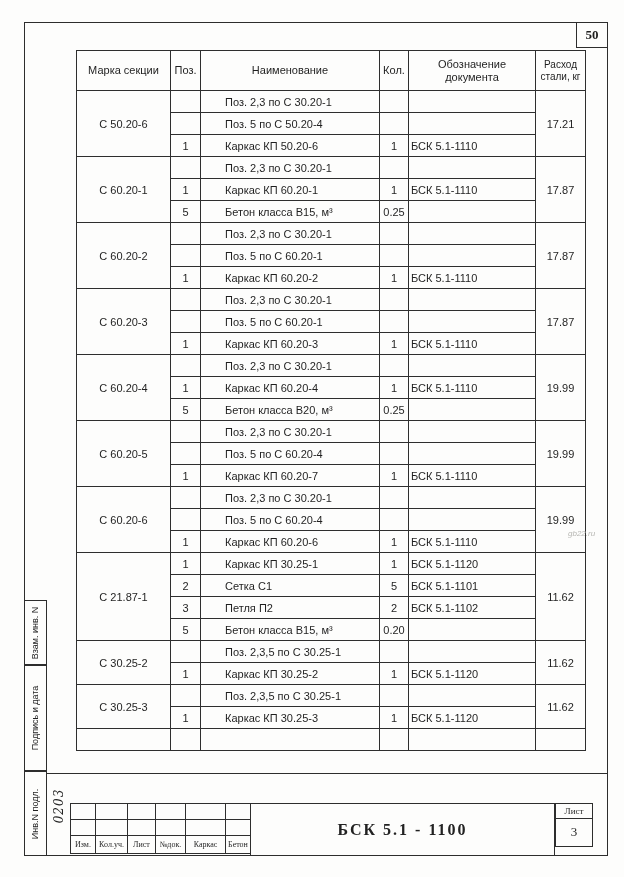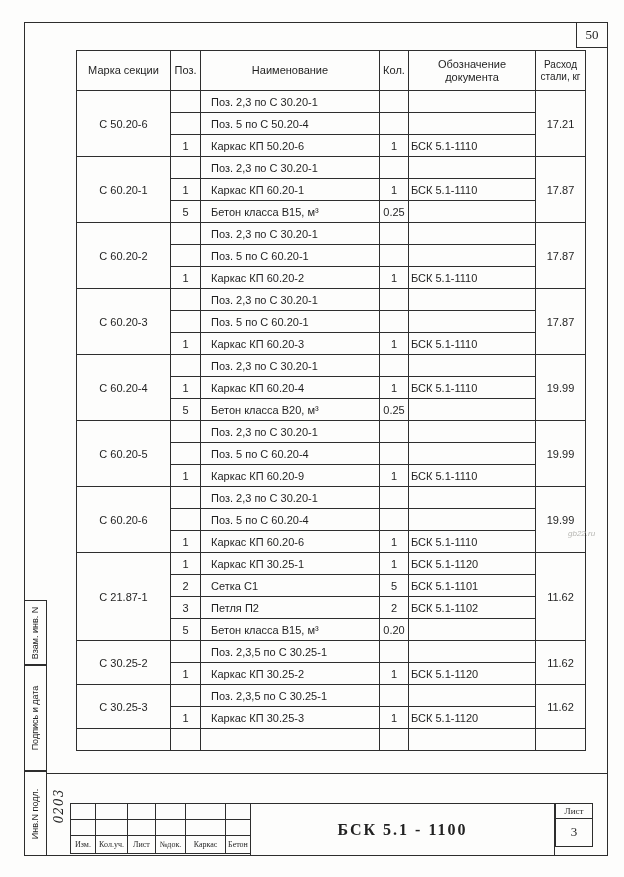--- a/index.html
+++ b/index.html
@@ -13,41 +13,41 @@
   
   .frame{
     position:absolute;left:24px;top:22px;width:584px;height:834px;
     border:1.5px solid #2d2d2d;box-sizing:border-box;
   }
   
   .pagenum-box{
     position:absolute;left:576px;top:22px;width:32px;height:26px;
     border:1.5px solid #2d2d2d;box-sizing:border-box;
     display:flex;align-items:center;justify-content:center;
-    font-family:"Liberation Serif", serif;font-size:13px;background:#fdfdfc;
+    font-family:"Liberation Serif", serif;font-size:13px;background:#fdfdfc;font-weight:bold;
   }
   
   table.spec{
     position:absolute;left:76px;top:50px;
     border-collapse:collapse;table-layout:fixed;width:509px;
     font-size:11px;
   }
   table.spec td,table.spec th{
     border:1px solid #2e2e2e;padding:0 2px;overflow:hidden;white-space:nowrap;
     box-sizing:border-box;height:22px;font-weight:normal;
   }
   table.spec thead th{
     height:40px;text-align:center;vertical-align:middle;
     white-space:normal;line-height:1.15;font-size:11px;
     border-width:1.5px;
   }
   table.spec .c-mark{text-align:center;vertical-align:middle;border-width:1.5px;}
   table.spec .c-steel{text-align:center;vertical-align:middle;border-width:1.5px;}
   table.spec .c-pos{text-align:center;}
-  table.spec .c-name{text-align:left;padding-left:10px;}
+  table.spec .c-name{text-align:left;padding-left:24px;}
   table.spec .c-qty{text-align:center;padding:0;}
   table.spec .c-doc{text-align:left;}
   table.spec th.h-steel{font-size:10px;}
   
   .hline{
     position:absolute;left:24px;top:773px;width:584px;height:0;
     border-top:1.5px solid #2d2d2d;
   }
   
   .sidebox{
@@ -238,21 +238,21 @@
           <td class="c-steel" rowspan="3">19.99</td>
         </tr>
         <tr>
           <td class="c-pos"></td>
           <td class="c-name">Поз. 5 по С 60.20-4</td>
           <td class="c-qty"></td>
           <td class="c-doc"></td>
         </tr>
         <tr>
           <td class="c-pos">1</td>
-          <td class="c-name">Каркас КП 60.20-9</td>
+          <td class="c-name">Каркас КП 60.20-7</td>
           <td class="c-qty">1</td>
           <td class="c-doc">БСК 5.1-1110</td>
         </tr>
         <tr>
           <td class="c-mark" rowspan="3">С 60.20-6</td>
           <td class="c-pos"></td>
           <td class="c-name">Поз. 2,3 по С 30.20-1</td>
           <td class="c-qty"></td>
           <td class="c-doc"></td>
           <td class="c-steel" rowspan="3">19.99</td>

